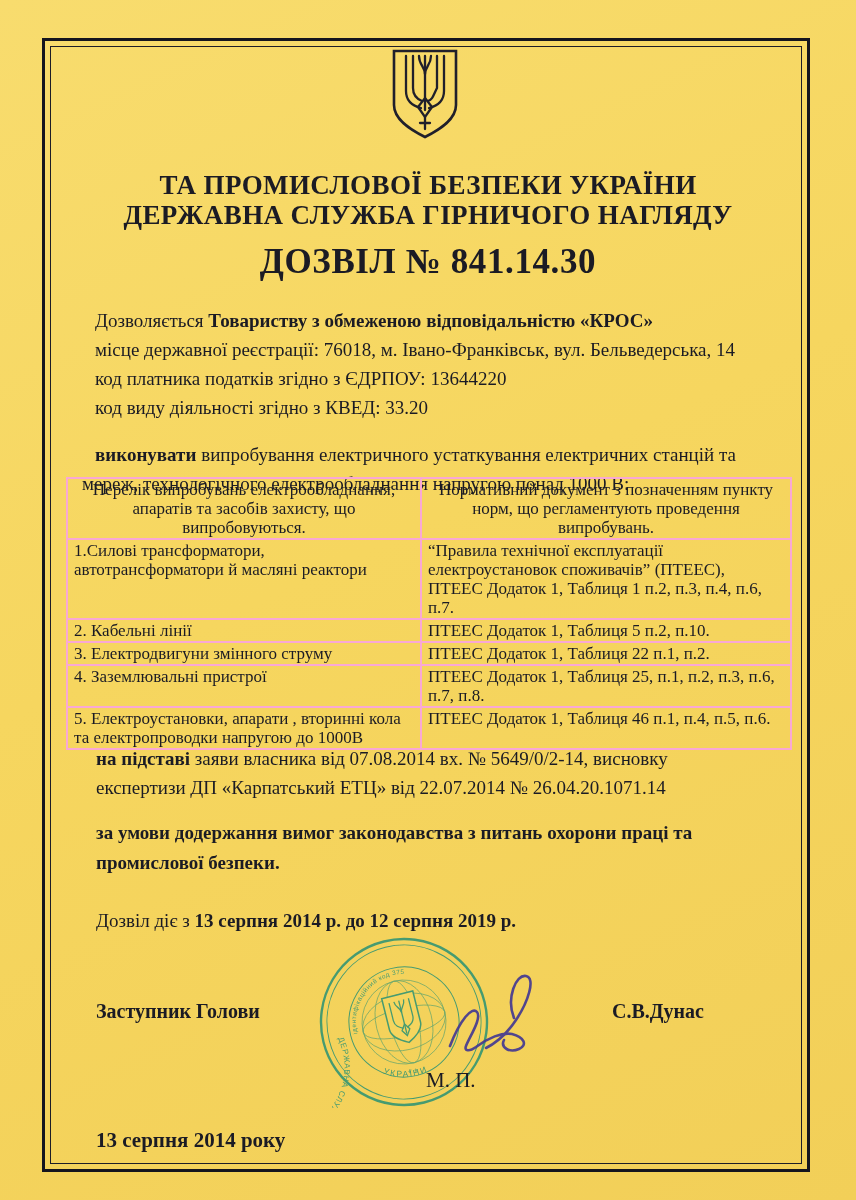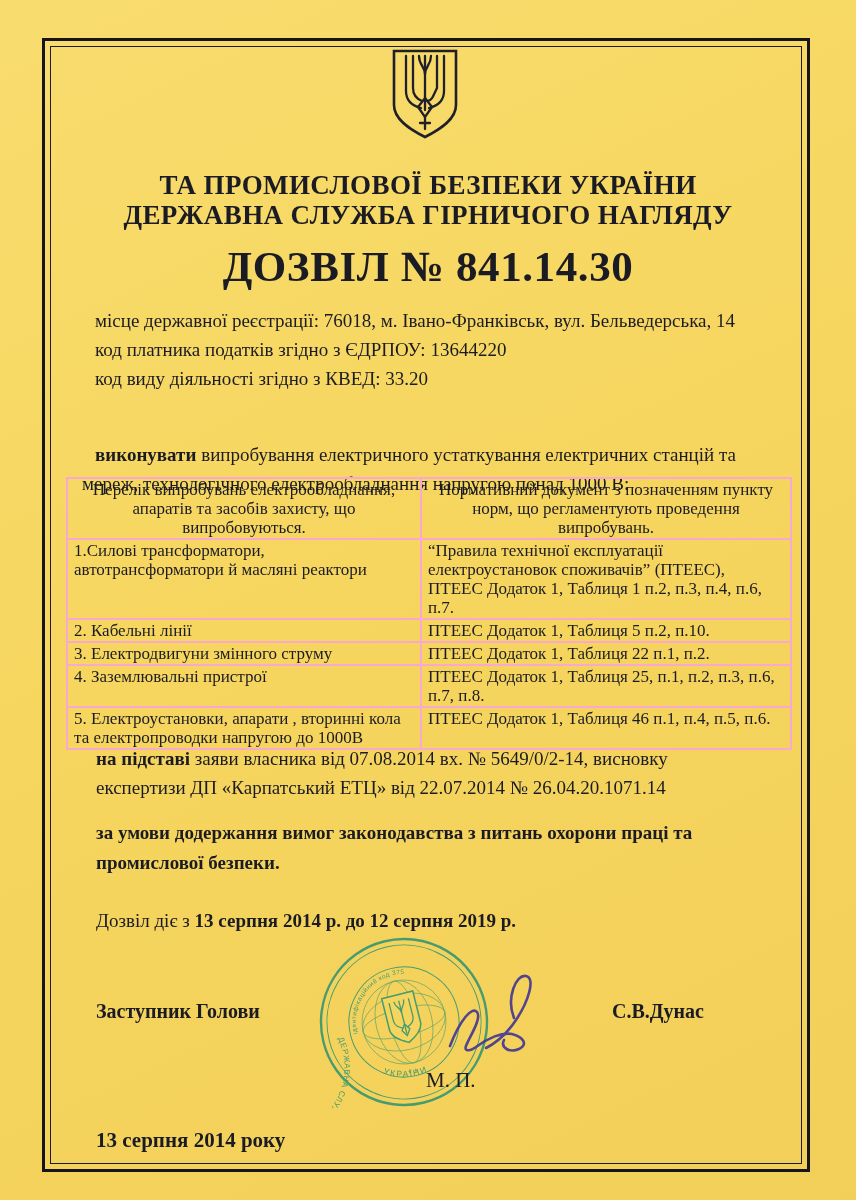--- a/index.html
+++ b/index.html
@@ -24,21 +24,21 @@
   }
 
   .emblem { left: 388px; top: 48px; width: 74px; height: 92px; }
 
   .org-title {
     left: 0; right: 0; top: 170px; text-align: center;
     font-weight: bold; font-size: 27px; line-height: 30px; letter-spacing: .4px;
   }
   .doc-title {
     left: 0; right: 0; top: 242px; text-align: center;
-    font-weight: bold; font-size: 43px; letter-spacing: .6px;
+    font-weight: bold; font-size: 35px; letter-spacing: .6px;
   }
 
   .para { font-size: 19px; line-height: 29px; }
   .p-holder    { left: 95px; top: 306px; width: 684px; }
   .p-action    { left: 82px; top: 431px; width: 708px; text-indent: 13px; margin-top: 9px; }
   .p-basis     { left: 96px; top: 744px; width: 662px; }
   .p-condition { left: 96px; top: 818px; width: 648px; font-weight: bold; line-height: 30px; }
   .p-validity  { left: 96px; top: 906px; width: 690px; }
 
   table.works {
@@ -92,20 +92,21 @@
 </svg>
 
 <div class="abs org-title">
   <div>ТА ПРОМИСЛОВОЇ БЕЗПЕКИ УКРАЇНИ</div>
   <div>ДЕРЖАВНА СЛУЖБА ГІРНИЧОГО НАГЛЯДУ</div>
 </div>
 
 <div class="abs doc-title">ДОЗВІЛ № 841.14.30</div>
 
 <div class="abs para p-holder">
+  <div><span>Дозволяється </span><span class="b">Товариству з обмеженою відповідальністю «КРОС»</span></div>
   <div>місце державної реєстрації: 76018, м. Івано-Франківськ, вул. Бельведерська, 14</div>
   <div>код платника податків згідно з ЄДРПОУ: 13644220</div>
   <div>код виду діяльності згідно з КВЕД: 33.20</div>
 </div>
 
 <div class="abs para p-action"><span class="b">виконувати</span><span> випробування електричного устаткування електричних станцій та мереж, технологічного електрообладнання напругою понад 1000 В:</span></div>
 
 <table class="works">
   <colgroup>
       <col class="c1">

